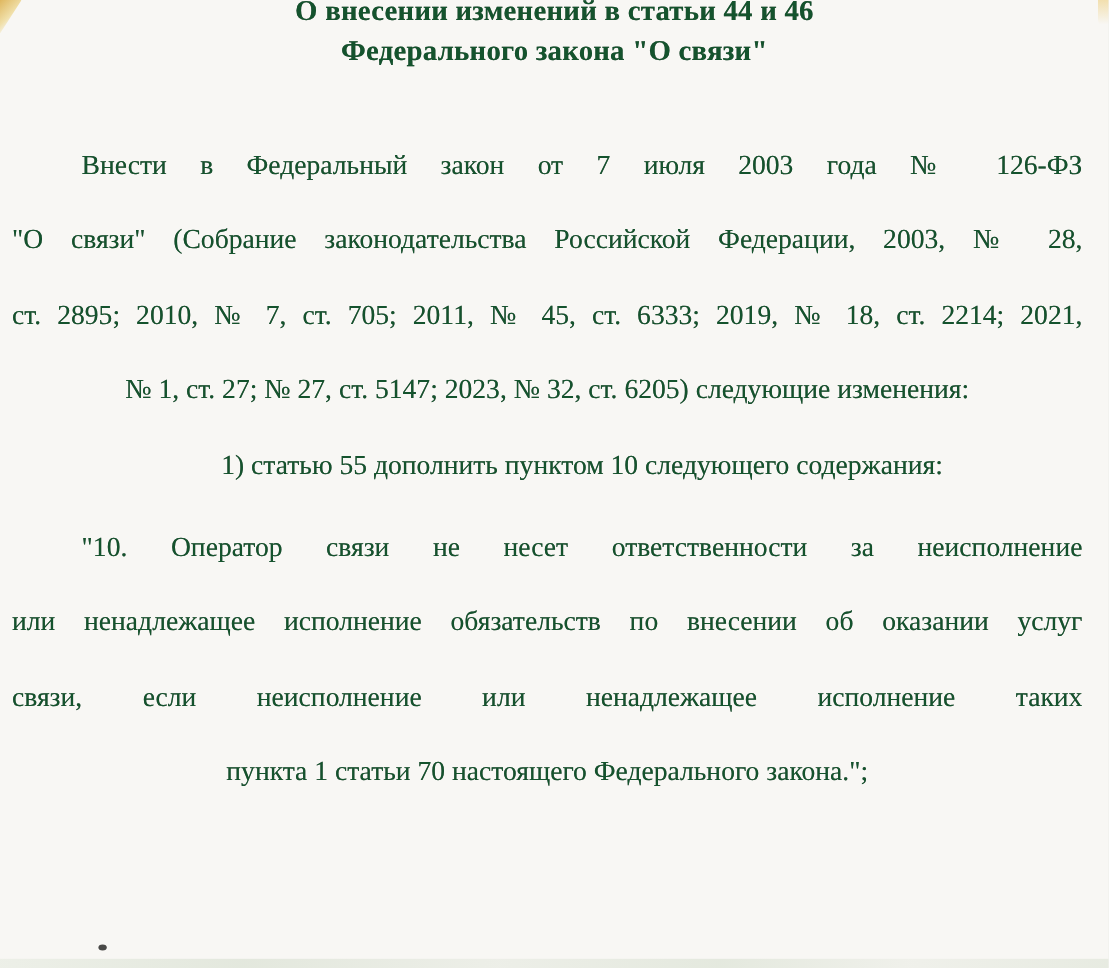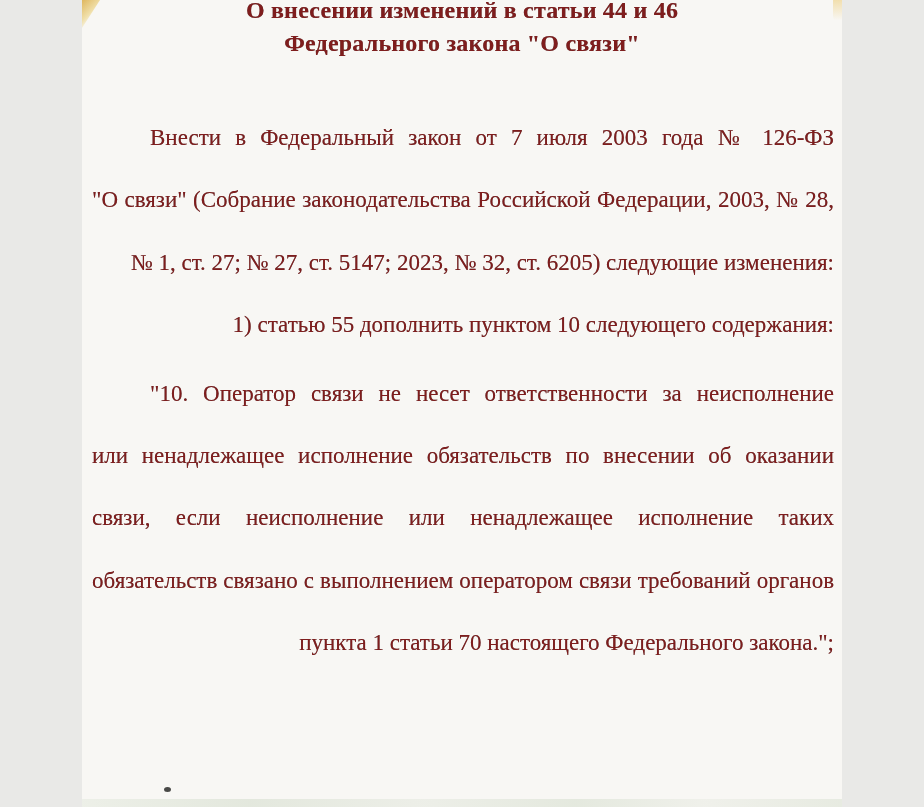--- a/index.html
+++ b/index.html
@@ -2,56 +2,56 @@
 <html><head>
 <meta charset="utf-8">
 <style>
   html, body {
     margin: 0;
     padding: 0;
     background: #e9e9e7;
   }
   .page {
     position: relative;
-    width: 760px;
+    width: 924px;
     height: 807px;
     margin: 0 auto;
     background: #f8f7f4;
     overflow: hidden;
     font-family: "Liberation Serif", "DejaVu Serif", serif;
-    color: #7f1d1d;
+    color: #14532d;
   }
   
   .page .txt {
     text-shadow: 0 0 0.5px rgba(20,20,20,0.55);
   }
 
   .doc-title {
     margin-top: -6px;
     text-align: center;
     font-weight: bold;
     font-size: 24px;
     line-height: 33px;
     letter-spacing: 0.2px;
   }
 
   .doc-body {
     position: absolute;
     left: 10px;
-    right: 8px;
+    right: 22px;
     top: 107px;
     font-size: 23px;
   }
   .para { margin: 0; }
   .para.gap-before { margin-top: 6px; }
 
   .line {
     height: 62.4px;
     line-height: 62.4px;
-    text-align: right;
+    text-align: center;
     white-space: normal;
     overflow: hidden;
   }
   .line.just {
     text-align: justify;
     text-align-last: justify;
   }
   .line.indent {
     padding-left: 58px;
   }
@@ -100,32 +100,32 @@
   <div class="doc-title txt">
     <div>О внесении изменений в статьи 44 и 46</div>
     <div>Федерального закона "О связи"</div>
   </div>
 
   <div class="doc-body txt">
 
     <div class="para">
       <div class="line just indent">Внести в Федеральный закон от 7 июля 2003 года № 126-ФЗ</div>
       <div class="line just">"О связи" (Собрание законодательства Российской Федерации, 2003, № 28,</div>
+      <div class="line just">ст. 2895; 2010, № 7, ст. 705; 2011, № 45, ст. 6333; 2019, № 18, ст. 2214; 2021,</div>
       <div class="line">№ 1, ст. 27; № 27, ст. 5147; 2023, № 32, ст. 6205) следующие изменения:</div>
     </div>
 
     <div class="para">
       <div class="line indent">1) статью 55 дополнить пунктом 10 следующего содержания:</div>
     </div>
 
     <div class="para gap-before">
       <div class="line just indent">"10. Оператор связи не несет ответственности за неисполнение</div>
       <div class="line just">или ненадлежащее исполнение обязательств по внесении об оказании услуг</div>
       <div class="line just">связи, если неисполнение или ненадлежащее исполнение таких</div>
-      <div class="line just">обязательств связано с выполнением оператором связи требований органов</div>
       <div class="line">пункта 1 статьи 70 настоящего Федерального закона.";</div>
     </div>
 
   </div>
 
   <div class="ink-speck"></div>
   <div class="bottom-strip"></div>
 
 </div>
 

